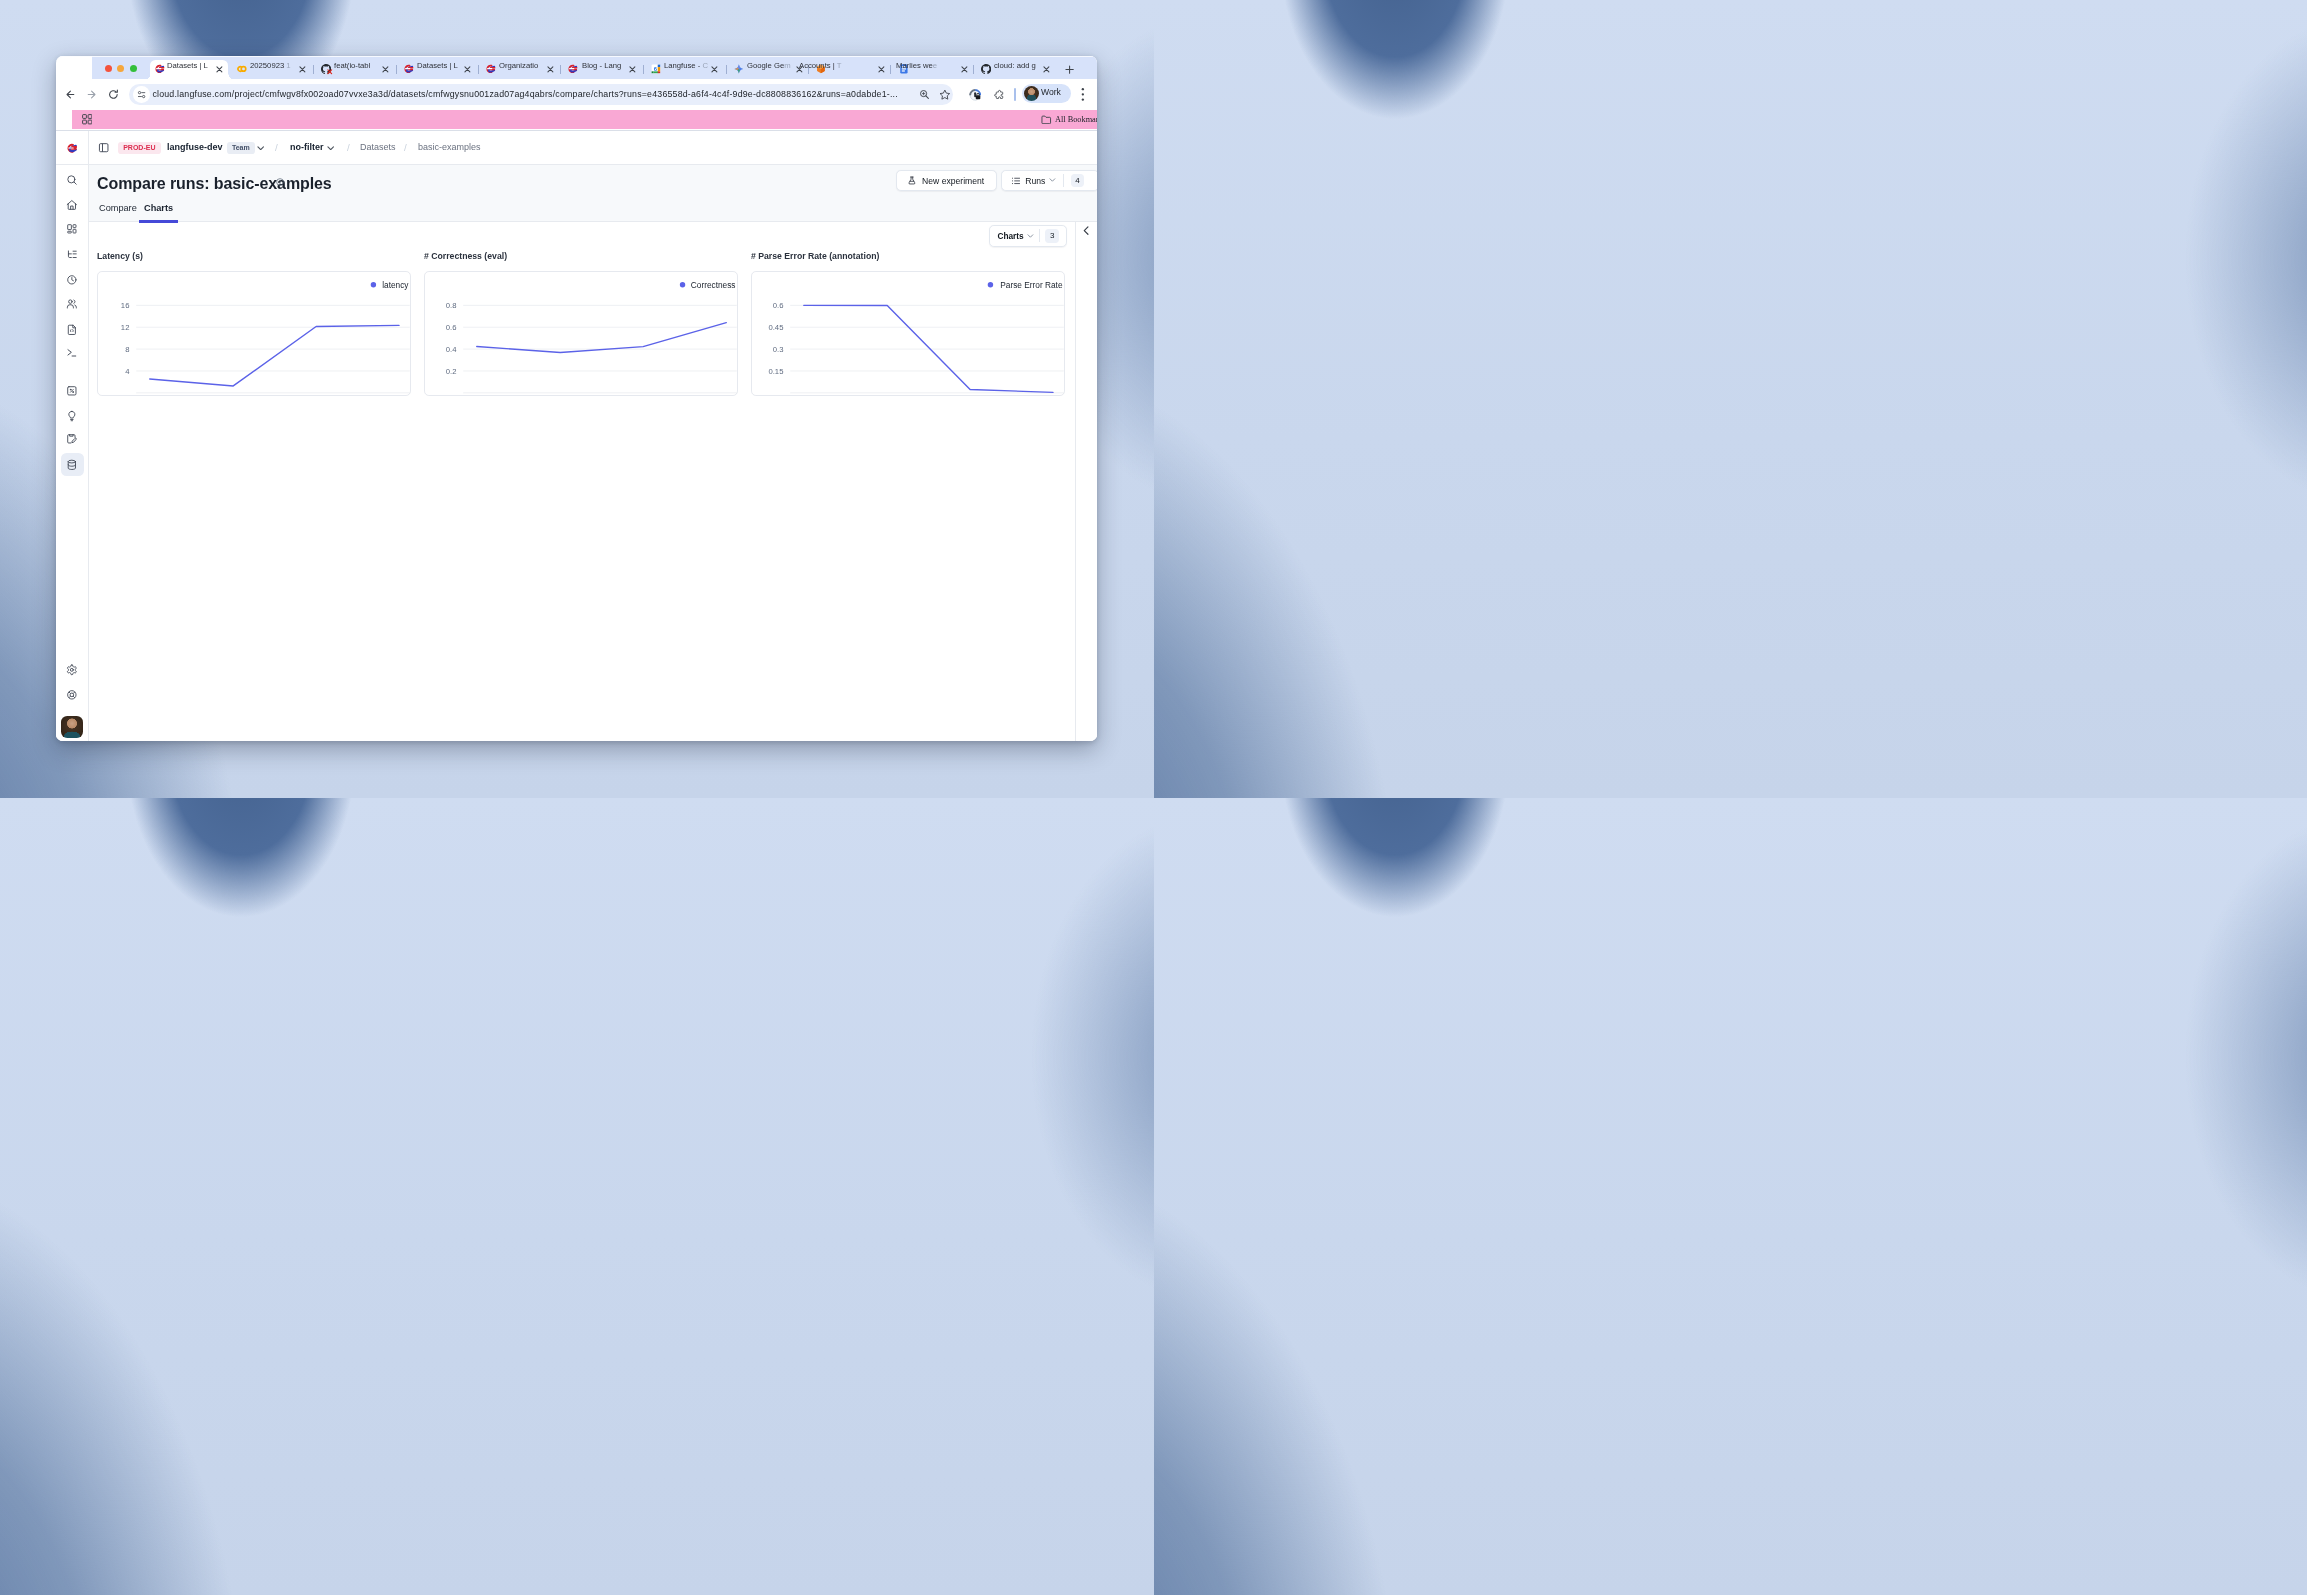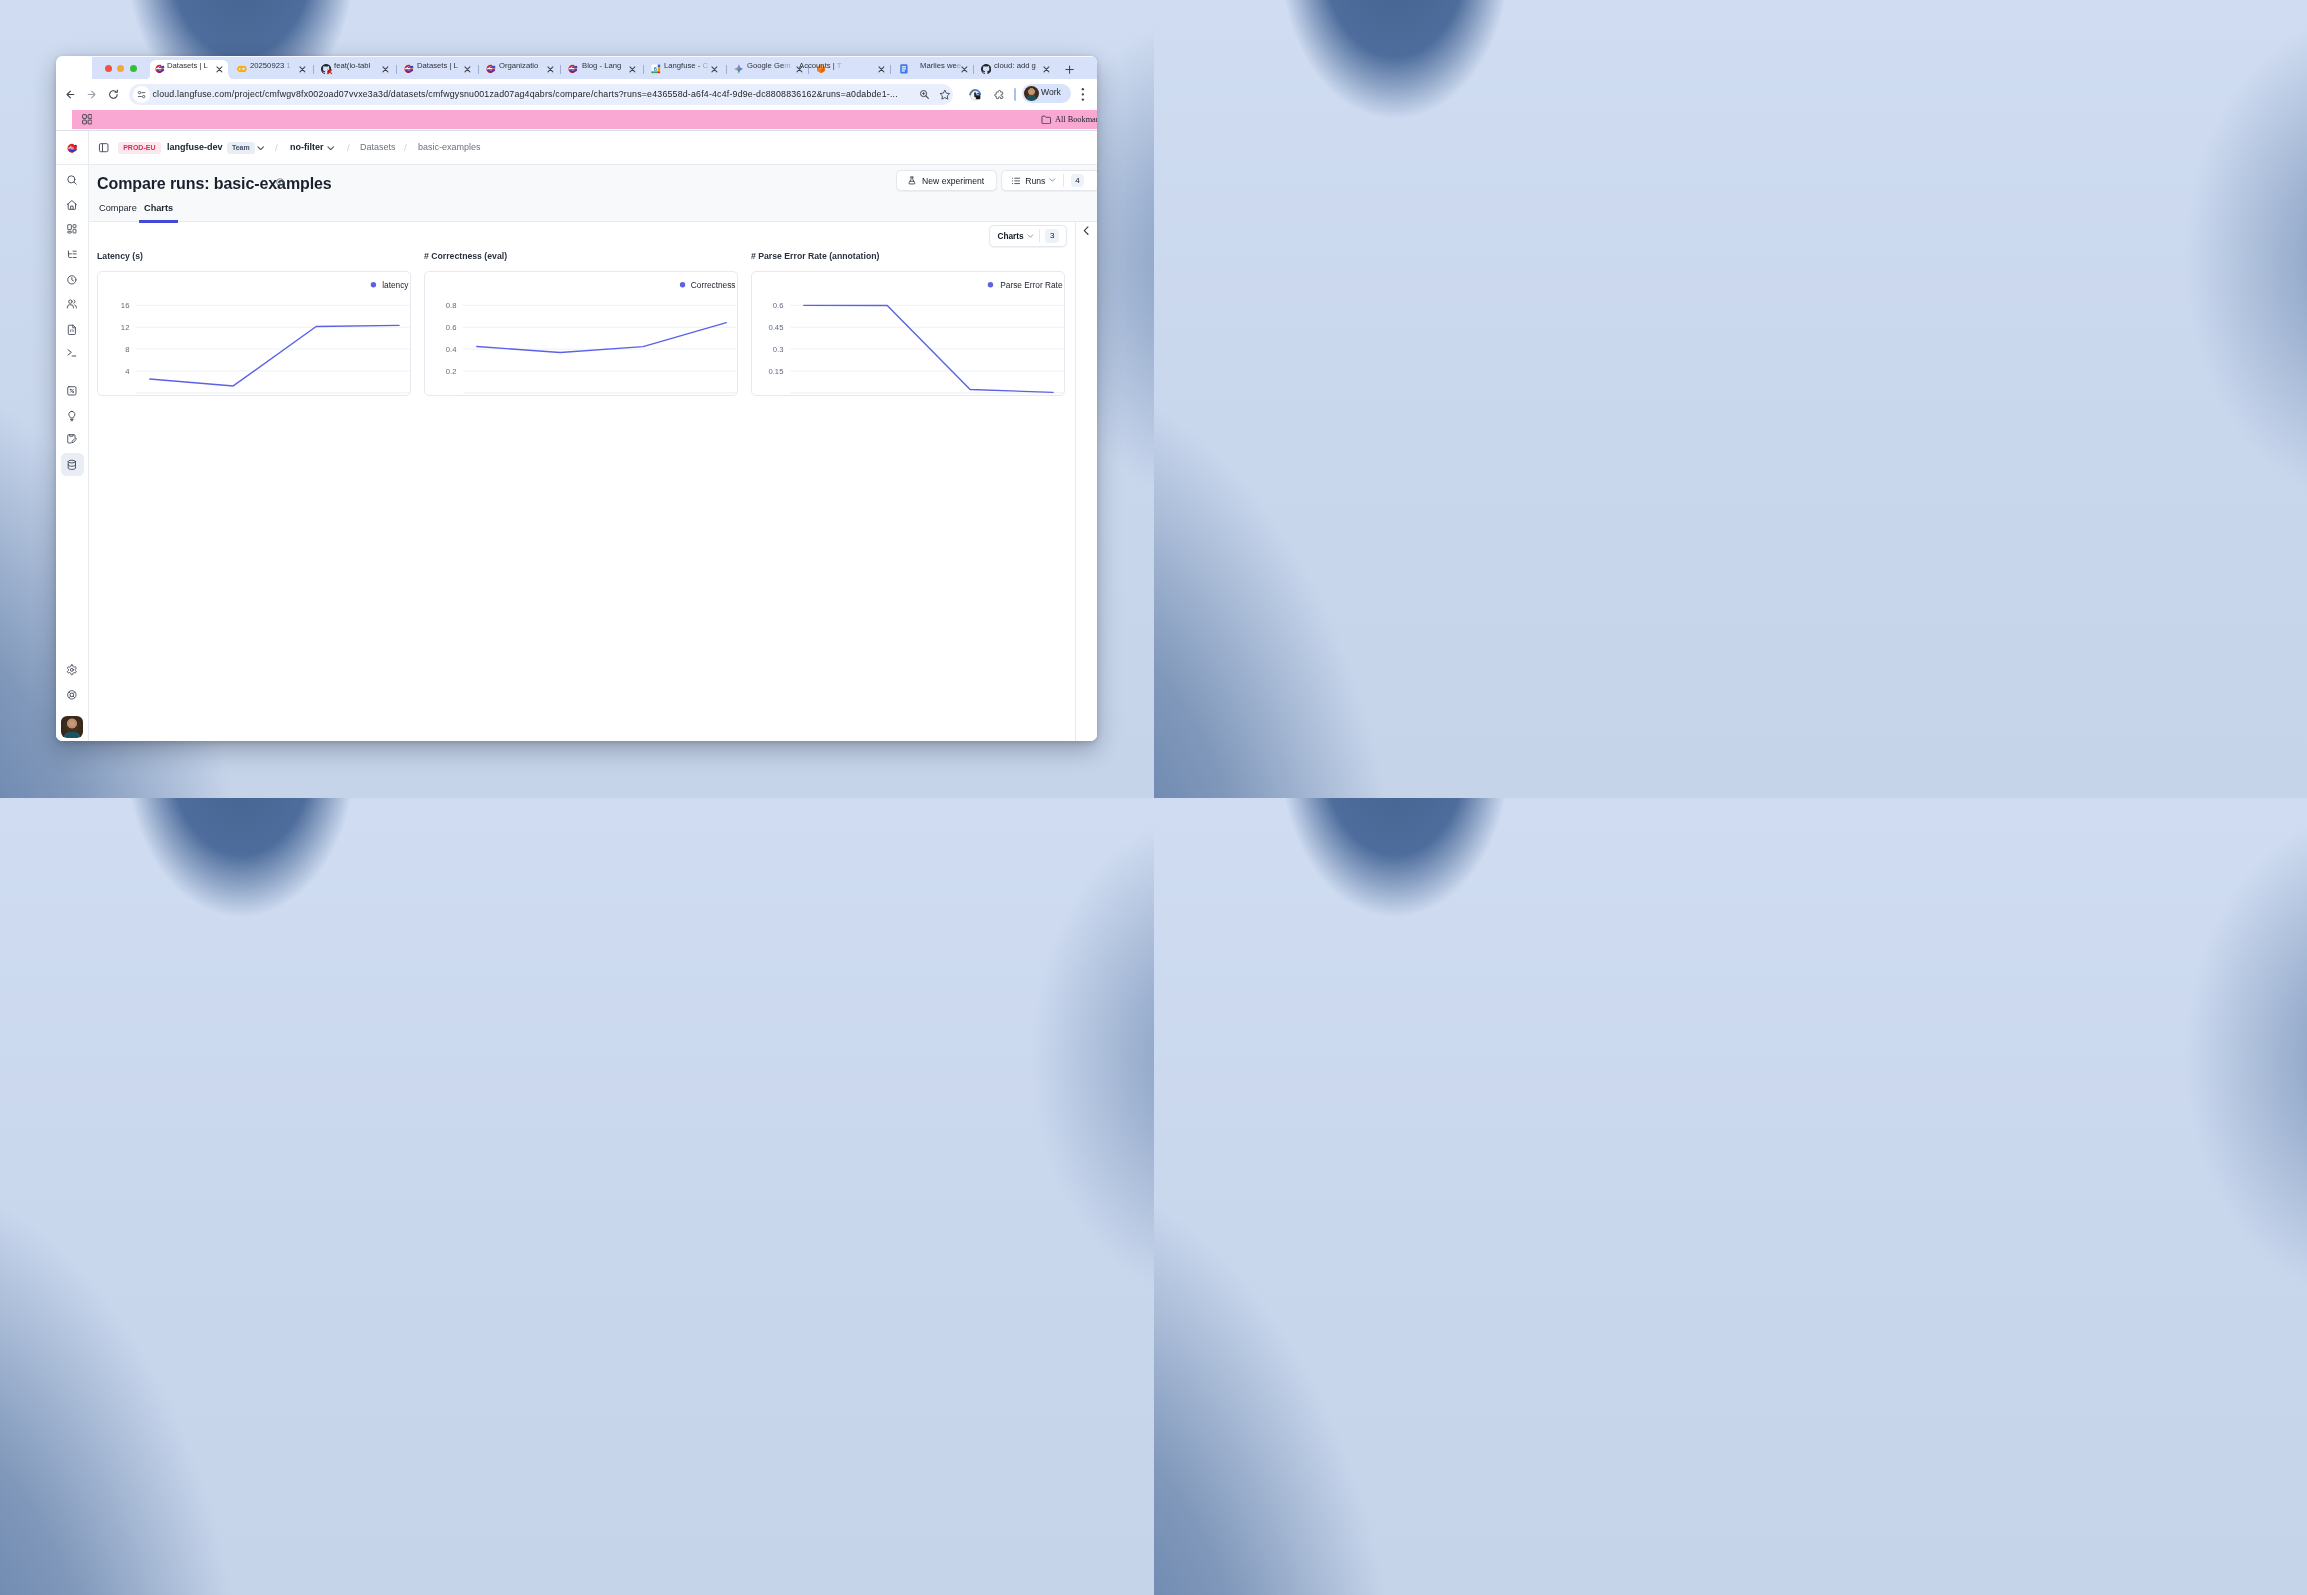--- a/index.html
+++ b/index.html
@@ -187,21 +187,21 @@
       </svg>
     <div class="ttext" style="left:707px;width:44px">Accounts | <span style="color:#9aa5b8">T</span></div>
     <svg class="abs" style="left:786px;top:10px" width="6.8" height="6.8" viewBox="0 0 11 11">
         <use href="#sym-close"></use>
       </svg>
     <div class="tsep" style="left:798px"></div>
 
     <svg class="favi" style="left:807px" width="9.8" height="9.8" viewBox="0 0 16 16">
         <use href="#sym-docs"></use>
       </svg>
-    <div class="ttext" style="left:828px;width:44px">Marlies we<span style="color:#9aa5b8">e</span></div>
+    <div class="ttext" style="left:804px;width:44px">Marlies we<span style="color:#9aa5b8">e</span></div>
     <svg class="abs" style="left:869px;top:10px" width="6.8" height="6.8" viewBox="0 0 11 11">
         <use href="#sym-close"></use>
       </svg>
     <div class="tsep" style="left:881px"></div>
 
     <svg class="favi" style="left:889px" width="9.8" height="9.8" viewBox="0 0 16 16">
         <use href="#sym-gh"></use>
       </svg>
     <div class="ttext" style="left:902px;width:44px">cloud: add g</div>
     <svg class="abs" style="left:951px;top:10px" width="6.8" height="6.8" viewBox="0 0 11 11">

